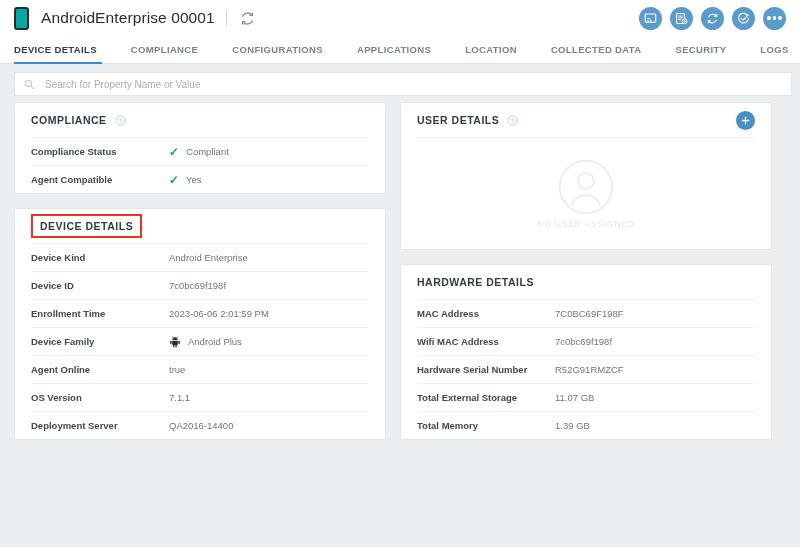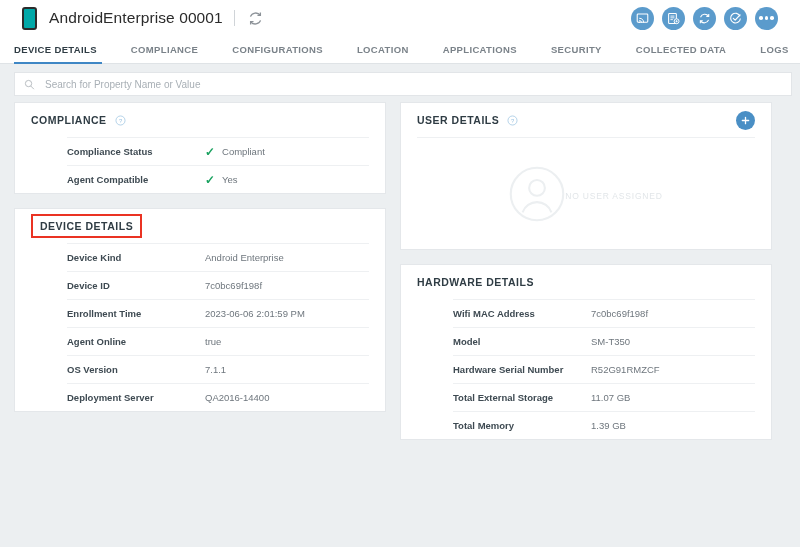--- a/index.html
+++ b/index.html
@@ -11,21 +11,21 @@
     font-family: "Liberation Sans", sans-serif;
     -webkit-font-smoothing: antialiased;
   }
 
   
   .header {
     height: 36px;
     background: #ffffff;
     display: flex;
     align-items: center;
-    padding: 0 22px;
+    padding: 0 14px;
     position: relative;
   }
   .device-icon {
     width: 15px; height: 23px;
     border: 2px solid #2b2b2b;
     border-radius: 3px;
     background: #00a8a8;
     margin-right: 12px;
     flex: 0 0 auto;
   }
@@ -159,40 +159,40 @@
     display: flex; align-items: center; justify-content: center;
     cursor: pointer;
   }
 
   .row {
     display: flex;
     align-items: center;
     height: 28px;
     border-top: 1px solid #eef0f2;
     font-size: 9.5px;
-    margin-left: 36px;
   }
   .row .k {
     width: 138px;
     flex: 0 0 138px;
     color: #3e4a52;
     font-weight: bold;
   }
   .row .v {
     color: #6e767d;
     display: flex;
     align-items: center;
     gap: 7px;
   }
   .check { color: #1aa260; font-size: 12px; line-height: 1; font-weight: bold; }
 
   .user-empty {
     border-top: 1px solid #eef0f2;
     height: 112px;
     display: flex;
+    flex-direction: column;
     align-items: center;
     justify-content: center;
   }
   .user-empty .label {
     font-size: 8.5px;
     letter-spacing: .8px;
     color: #e2e6e9;
     margin-top: 4px;
   }
 </style>
@@ -257,30 +257,30 @@
   <div class="tab active">
       <span>DEVICE DETAILS</span>
     </div>
   <div class="tab">
       <span>COMPLIANCE</span>
     </div>
   <div class="tab">
       <span>CONFIGURATIONS</span>
     </div>
   <div class="tab">
+      <span>APPLICATIONS</span>
+    </div>
+  <div class="tab">
       <span>LOCATION</span>
     </div>
   <div class="tab">
-      <span>APPLICATIONS</span>
+      <span>COLLECTED DATA</span>
     </div>
   <div class="tab">
       <span>SECURITY</span>
-    </div>
-  <div class="tab">
-      <span>COLLECTED DATA</span>
     </div>
   <div class="tab">
       <span>LOGS</span>
     </div>
 
 </div>
 
 <div class="searchwrap">
   <div class="searchbox">
     <svg width="11" height="11" viewBox="0 0 16 16">
@@ -331,20 +331,37 @@
       </div>
       <div class="row">
         <span class="k">Device ID</span>
         <span class="v">7c0bc69f198f</span>
       </div>
       <div class="row">
         <span class="k">Enrollment Time</span>
         <span class="v">2023-06-06 2:01:59 PM</span>
       </div>
       <div class="row">
+        <span class="k">Device Family</span>
+        <span class="v">
+          <svg width="12" height="12" viewBox="0 0 16 16">
+            <path d="M4.3 6.2h7.4v5.1a.9.9 0 0 1-.9.9H5.2a.9.9 0 0 1-.9-.9z" fill="#2b2b2b"></path>
+            <rect x="1.6" y="6.2" width="1.9" height="4.6" rx=".95" fill="#2b2b2b"></rect>
+            <rect x="12.5" y="6.2" width="1.9" height="4.6" rx=".95" fill="#2b2b2b"></rect>
+            <rect x="5.6" y="12.1" width="1.8" height="3.1" rx=".9" fill="#2b2b2b"></rect>
+            <rect x="8.6" y="12.1" width="1.8" height="3.1" rx=".9" fill="#2b2b2b"></rect>
+            <path d="M4.4 5.4a3.6 3.6 0 0 1 7.2 0z" fill="#2b2b2b"></path>
+            <circle cx="6.2" cy="3.7" r=".5" fill="#fff"></circle>
+            <circle cx="9.8" cy="3.7" r=".5" fill="#fff"></circle>
+            <path d="M5 1.2l.9 1.4M11 1.2l-.9 1.4" stroke="#2b2b2b" stroke-width=".9" stroke-linecap="round"></path>
+          </svg>
+          <span>Android Plus</span>
+        </span>
+      </div>
+      <div class="row">
         <span class="k">Agent Online</span>
         <span class="v">true</span>
       </div>
       <div class="row">
         <span class="k">OS Version</span>
         <span class="v">7.1.1</span>
       </div>
       <div class="row">
         <span class="k">Deployment Server</span>
         <span class="v">QA2016-14400</span>
@@ -377,28 +394,28 @@
         </svg>
         <span class="label">NO USER ASSIGNED</span>
       </div>
     </div>
 
     <div class="card">
       <div class="card-head">
         <span class="card-title">HARDWARE DETAILS</span>
       </div>
       <div class="row">
+        <span class="k">MAC Address</span>
+        <span class="v">7C0BC69F198F</span>
+      </div>
+      <div class="row">
         <span class="k">Wifi MAC Address</span>
         <span class="v">7c0bc69f198f</span>
       </div>
       <div class="row">
-        <span class="k">Model</span>
-        <span class="v">SM-T350</span>
-      </div>
-      <div class="row">
         <span class="k">Hardware Serial Number</span>
         <span class="v">R52G91RMZCF</span>
       </div>
       <div class="row">
         <span class="k">Total External Storage</span>
         <span class="v">11.07 GB</span>
       </div>
       <div class="row">
         <span class="k">Total Memory</span>
         <span class="v">1.39 GB</span>

